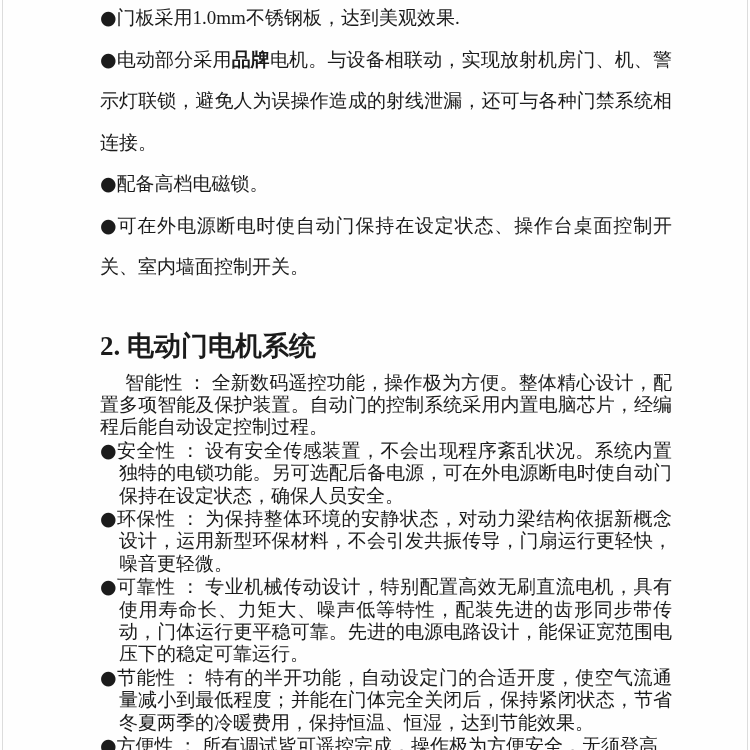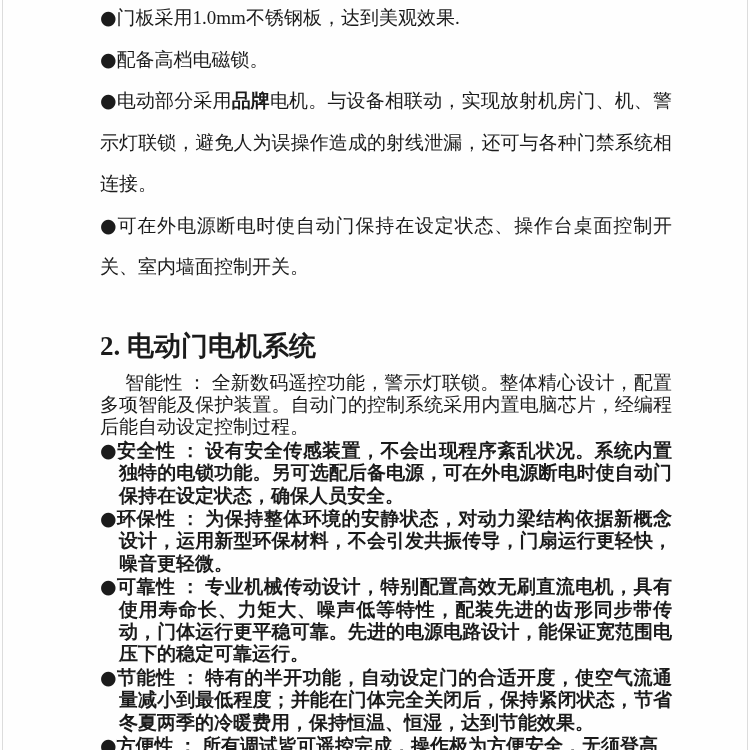--- a/index.html
+++ b/index.html
@@ -57,47 +57,46 @@
   }
   .s2 p {
     margin: 0;
   }
   .s2 .intro {
     text-indent: 25px;
   }
   .s2 .s2-item {
     padding-left: 19px;
     text-indent: -19px;
-    font-weight: bold;
   }
   .bullet {
     font-family: "DejaVu Sans", sans-serif;
   }
   b { font-weight: 700; }
 </style>
 </head>
 <body>
 
 <div class="page">
   <div class="edge edge-left"></div>
   <div class="edge edge-right"></div>
 
   <div class="content">
 
     <div class="s1">
       <p><span class="bullet">●</span><span>门板采用1.0mm不锈钢板，达到美观效果.</span></p>
+      <p><span class="bullet">●</span><span>电动部分采用</span><b>品牌</b><span>电机。与设备相联动，实现放射机房门、机、警示灯联锁，避免人为误操作造成的射线泄漏，还可与各种门禁系统相连接。</span></p>
       <p><span class="bullet">●</span><span>配备高档电磁锁。</span></p>
-      <p><span class="bullet">●</span><span>电动部分采用</span><b>品牌</b><span>电机。与设备相联动，实现放射机房门、机、警示灯联锁，避免人为误操作造成的射线泄漏，还可与各种门禁系统相连接。</span></p>
       <p><span class="bullet">●</span><span>可在外电源断电时使自动门保持在设定状态、操作台桌面控制开关、室内墙面控制开关。</span></p>
     </div>
 
     <h2 class="s2-heading">2. 电动门电机系统</h2>
 
     <div class="s2">
-      <p class="intro">智能性 ： 全新数码遥控功能，警示灯联锁。整体精心设计，配置多项智能及保护装置。自动门的控制系统采用内置电脑芯片，经编程后能自动设定控制过程。</p>
+      <p class="intro">智能性 ： 全新数码遥控功能，操作极为方便。整体精心设计，配置多项智能及保护装置。自动门的控制系统采用内置电脑芯片，经编程后能自动设定控制过程。</p>
       <p class="s2-item"><span class="bullet">●</span><span>安全性 ： 设有安全传感装置，不会出现程序紊乱状况。系统内置独特的电锁功能。另可选配后备电源，可在外电源断电时使自动门保持在设定状态，确保人员安全。</span></p>
       <p class="s2-item"><span class="bullet">●</span><span>环保性 ： 为保持整体环境的安静状态，对动力梁结构依据新概念设计，运用新型环保材料，不会引发共振传导，门扇运行更轻快，噪音更轻微。</span></p>
       <p class="s2-item"><span class="bullet">●</span><span>可靠性 ： 专业机械传动设计，特别配置高效无刷直流电机，具有使用寿命长、力矩大、噪声低等特性，配装先进的齿形同步带传动，门体运行更平稳可靠。先进的电源电路设计，能保证宽范围电压下的稳定可靠运行。</span></p>
       <p class="s2-item"><span class="bullet">●</span><span>节能性 ： 特有的半开功能，自动设定门的合适开度，使空气流通量减小到最低程度；并能在门体完全关闭后，保持紧闭状态，节省冬夏两季的冷暖费用，保持恒温、恒湿，达到节能效果。</span></p>
       <p class="s2-item"><span class="bullet">●</span><span>方便性 ： 所有调试皆可遥控完成，操作极为方便安全，无须登高</span></p>
     </div>
 
   </div>
 </div>
 

